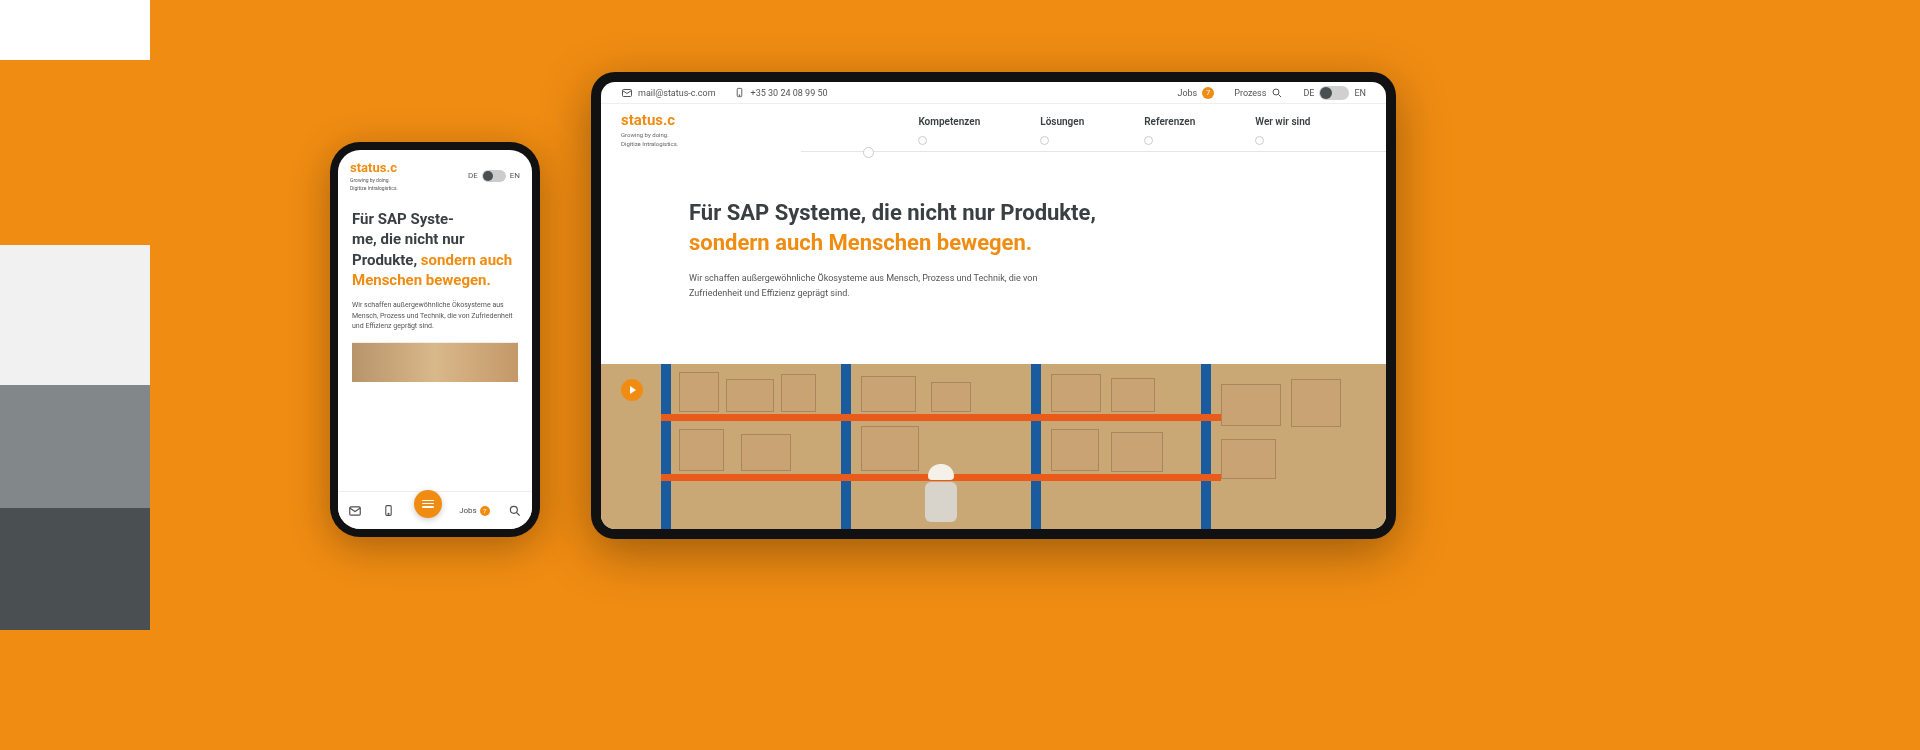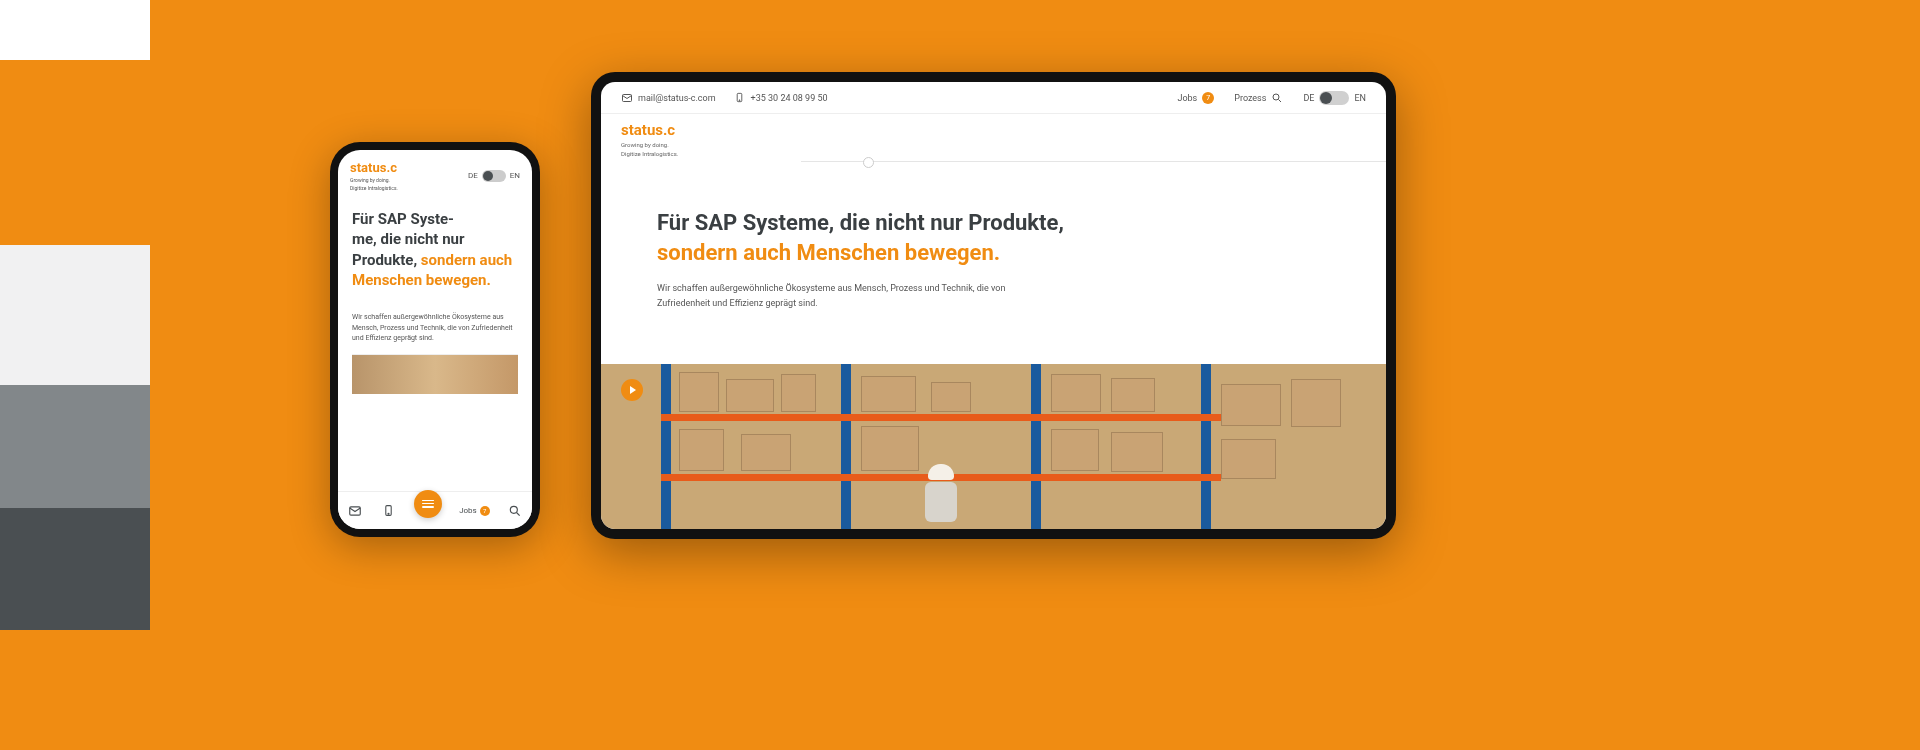--- a/index.html
+++ b/index.html
@@ -19,56 +19,56 @@
 .phone{position:absolute;left:330px;top:142px;width:210px;height:395px;background:#111;border-radius:30px;padding:8px;box-shadow:0 10px 40px rgba(0,0,0,.3)}
 .phone-screen{width:100%;height:100%;background:#fff;border-radius:22px;overflow:hidden;display:flex;flex-direction:column;position:relative}
 .phone-header{display:flex;align-items:center;justify-content:space-between;padding:10px 12px 4px}
 .phone-logo{display:flex;flex-direction:column}
 .phone-logo-main{font-size:13px;font-weight:700;color:#f08c12}
 .phone-logo-sub{font-size:5px;color:#555;line-height:1.2;margin-top:2px}
 .phone-lang{display:flex;align-items:center;gap:4px;font-size:8px;color:#555}
 .toggle{width:24px;height:12px;background:#ccc;border-radius:7px;position:relative}
 .toggle::after{content:"";position:absolute;left:1px;top:1px;width:10px;height:10px;background:#4a4f52;border-radius:50%}
 .phone-content{padding:14px 14px 8px;flex:1;overflow:hidden}
-.phone-headline{font-size:15px;font-weight:700;line-height:1.35;color:#3a3f42;margin-bottom:22px}
+.phone-headline{font-size:15px;font-weight:700;line-height:1.35;color:#3a3f42;margin-bottom:10px}
 .phone-headline .hl-orange{color:#f08c12}
 .phone-lead{font-size:7px;line-height:1.5;color:#555}
 .phone-img{height:40px;background:linear-gradient(90deg,#b8946a,#d9b88a,#c49868);margin-top:10px;border-top:1px solid #eee}
 .phone-bottom{position:absolute;bottom:0;left:0;right:0;height:38px;background:#fff;display:flex;align-items:center;justify-content:space-around;border-top:1px solid #eee}
 .phone-bottom .ico{width:16px;height:16px;display:flex;align-items:center;justify-content:center;color:#4a4f52}
 .phone-fab{width:28px;height:28px;background:#f08c12;border-radius:50%;display:flex;align-items:center;justify-content:center;margin-top:-14px;box-shadow:0 2px 6px rgba(0,0,0,.2)}
 .phone-fab-lines{width:12px;height:8px;display:flex;flex-direction:column;justify-content:space-between}
 .phone-fab-lines span{height:1.5px;background:#fff;border-radius:1px}
 .phone-jobs{display:flex;align-items:center;gap:3px;font-size:8px;color:#4a4f52}
 .phone-badge{width:10px;height:10px;background:#f08c12;border-radius:50%;color:#fff;font-size:6px;display:flex;align-items:center;justify-content:center}
 
 
 .tablet{position:absolute;left:591px;top:72px;width:805px;height:467px;background:#111;border-radius:24px;padding:10px;box-shadow:0 14px 50px rgba(0,0,0,.35)}
 .tablet-screen{width:100%;height:100%;background:#fff;border-radius:14px;overflow:hidden;display:flex;flex-direction:column;position:relative}
 
-.tablet-top{height:32px;border-bottom:1px solid #eee;display:flex;align-items:center;justify-content:space-between;padding:0 20px;font-size:9px;color:#555}
+.tablet-top{height:22px;border-bottom:1px solid #eee;display:flex;align-items:center;justify-content:space-between;padding:0 20px;font-size:9px;color:#555}
 .tablet-top-left{display:flex;align-items:center;gap:18px}
 .tablet-top-right{display:flex;align-items:center;gap:20px}
 .top-item{display:flex;align-items:center;gap:5px}
 .top-icon{width:12px;height:12px;display:flex;align-items:center;justify-content:center}
 .top-badge{width:12px;height:12px;background:#f08c12;border-radius:50%;color:#fff;font-size:7px;display:flex;align-items:center;justify-content:center}
 .tablet-toggle{width:30px;height:14px;background:#d0d0d0;border-radius:8px;position:relative}
 .tablet-toggle::after{content:"";position:absolute;left:1px;top:1px;width:12px;height:12px;background:#4a4f52;border-radius:50%}
 
 .tablet-nav{height:50px;display:flex;align-items:center;padding:0 20px;gap:40px;position:relative}
 .tablet-logo{display:flex;flex-direction:column}
 .tablet-logo-main{font-size:15px;font-weight:700;color:#f08c12}
 .tablet-logo-sub{font-size:6px;color:#666;line-height:1.2;margin-top:2px}
 .tablet-nav-items{display:flex;gap:60px;margin-left:200px;font-size:10px;font-weight:600;color:#3a3f42}
 .nav-item{position:relative;padding-bottom:16px}
 .nav-line{position:absolute;left:200px;right:0;bottom:2px;height:1px;background:#e5e5e5}
 .nav-line::before{content:"";position:absolute;left:62px;top:-4px;width:9px;height:9px;border:1px solid #ccc;border-radius:50%;background:#fff}
 .nav-dot{position:absolute;bottom:-2px;left:0;width:9px;height:9px;border:1px solid #ccc;border-radius:50%;background:#fff}
 
-.tablet-content{padding:44px 56px 0}
+.tablet-content{padding:44px 88px 0}
 .tablet-headline{font-size:22px;font-weight:700;line-height:1.35;color:#3a3f42;margin-bottom:14px;max-width:440px}
 .tablet-headline .hl-orange{color:#f08c12}
 .tablet-lead{font-size:9px;line-height:1.6;color:#555;max-width:360px}
 
 .tablet-img{position:absolute;bottom:0;left:0;right:0;height:165px;background:#c9a876;overflow:hidden}
 .shelf{position:absolute;background:#1a5a9e}
 .shelf.v1{left:60px;top:0;width:10px;height:100%}
 .shelf.v2{left:240px;top:0;width:10px;height:100%}
 .shelf.v3{left:430px;top:0;width:10px;height:100%}
 .shelf.v4{left:600px;top:0;width:10px;height:100%}
@@ -210,20 +210,26 @@
         </span>
       </div>
     </div>
 
     <div class="tablet-nav">
       <div class="tablet-logo">
         <span class="tablet-logo-main">status.c</span>
         <span class="tablet-logo-sub">Growing by doing.</span>
         <span class="tablet-logo-sub">Digitize Intralogistics.</span>
       </div>
+      <div class="tablet-nav-items">
+        <span class="nav-item"><span>Kompetenzen</span><span class="nav-dot"></span></span>
+        <span class="nav-item"><span>Lösungen</span><span class="nav-dot"></span></span>
+        <span class="nav-item"><span>Referenzen</span><span class="nav-dot"></span></span>
+        <span class="nav-item"><span>Wer wir sind</span><span class="nav-dot"></span></span>
+      </div>
       <div class="nav-line"></div>
     </div>
 
     <div class="tablet-content">
       <div class="tablet-headline">
         <span>Für SAP Systeme, die nicht nur Produkte, </span><span class="hl-orange">sondern auch Menschen bewegen.</span>
       </div>
       <p class="tablet-lead">Wir schaffen außergewöhnliche Ökosysteme aus Mensch, Prozess und Technik, die von Zufriedenheit und Effizienz geprägt sind.</p>
     </div>
 

